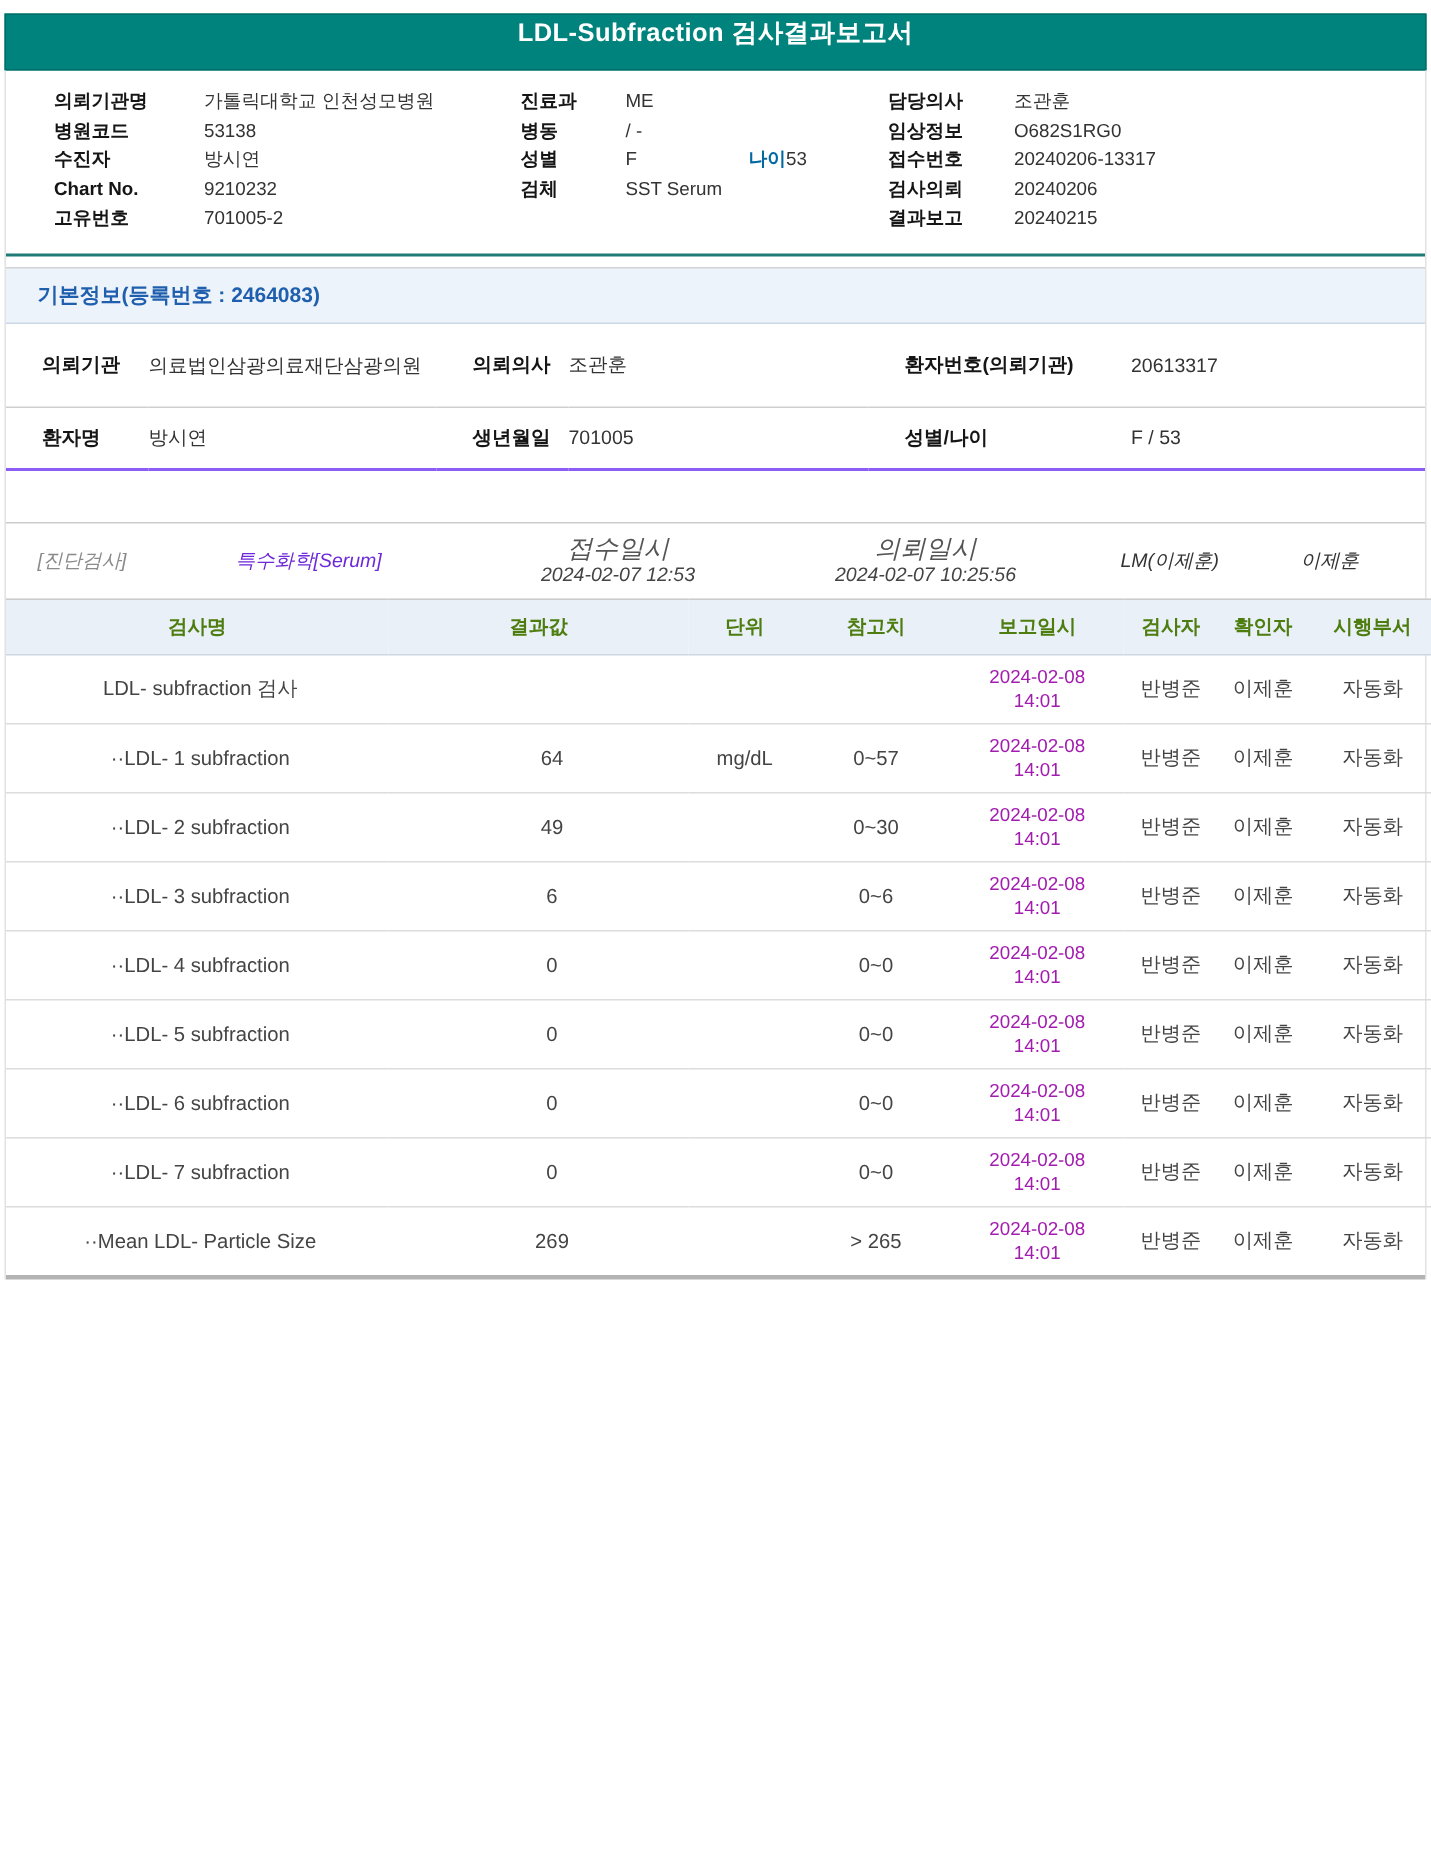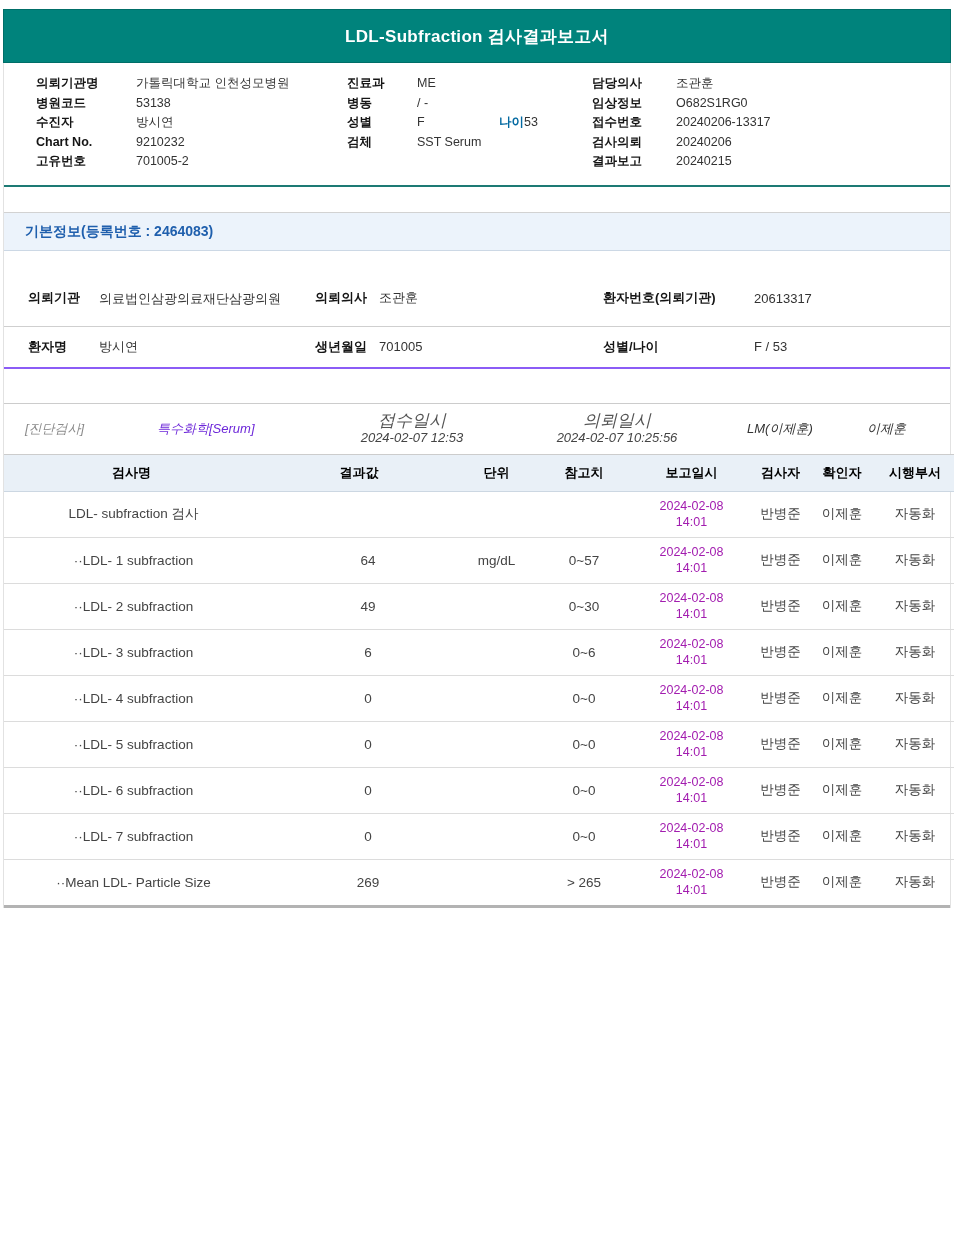--- a/index.html
+++ b/index.html
@@ -6,22 +6,22 @@
   html, body { background: #ffffff; }
   body {
     width: 954px; min-height: 1240px;
     font-family: "Liberation Sans", "DejaVu Sans", sans-serif;
     color: #333;
   }
   .page { padding: 9px 3px 0 3px; }
 
   
   .title-bar {
-    background: #00837C; height: 54px;
-    display: flex; align-items: center; justify-content: center;
+    background: #00837C; height: 38px;
+    display: flex; align-items: flex-start; justify-content: center;
     border: 1px solid #006e68;
   }
   .title-bar h1 { color: #fff; font-size: 17px; font-weight: bold; letter-spacing: .3px; }
 
   .frame { border-left: 1px solid #e2e2e2; border-right: 1px solid #e2e2e2; }
 
   
   .hdr { display: flex; padding: 11px 0 13px 32px; }
   .hdr-col1 { width: 311px; }
   .hdr-col2 { width: 245px; }
@@ -32,29 +32,29 @@
   .hdr-col2 .hlabel { width: 70px; }
   .hdr-col3 .hlabel { width: 84px; }
   .hvalue { color: #333; }
   .hv-sex { width: 60px; }
   .hl-age { font-weight: 700; color: #0369a1; width: 47px; text-align: right; }
 
   .teal-rule { height: 2px; background: #1d7a74; }
 
   
   .section-bar {
-    background: #ECF3FB; margin-top: 25px;
+    background: #ECF3FB; margin-top: 7px;
     border-top: 1px solid #d2d2d2; border-bottom: 1px solid #ccd8e5;
     padding: 9px 0 9px 21px;
   }
   .section-bar span { color: #1F5FAD; font-weight: 700; font-size: 14px; }
 
   .binfo { display: grid; grid-template-columns: 95px 192px 88px 200px 175px 1fr; }
   .binfo .cell { display: flex; align-items: center; font-size: 13px; border-bottom: 1px solid #cfcfcf; }
-  .binfo .r1 { min-height: 56px; margin-top: 20px; }
+  .binfo .r1 { min-height: 56px; }
   .binfo .r2 { min-height: 42px; border-bottom: 2px solid #8b5cf6; }
   .blabel { font-weight: 700; color: #151515; padding-left: 24px; }
   .bvalue { color: #333; }
   .bv-wrap { word-break: break-all; line-height: 17px; padding-right: 8px; }
 
   .spacer { height: 34px; }
 
   
   .tmeta { display: flex; align-items: center; border-top: 1px solid #cccccc; height: 51px; font-size: 13px; font-style: italic; }
   .tm-cat { width: 153px; padding-left: 21px; color: #8a8a8a; }
@@ -63,21 +63,21 @@
   .tm-block .l { font-size: 17px; color: #555; }
   .tm-block .t { font-size: 13px; color: #444; }
   .tm-req { width: 210px; }
   .tm-lm { width: 115px; padding-left: 25px; color: #333; }
   .tm-conf { flex: 1; padding-left: 30px; color: #333; }
 
   
   .results-wrap { border-bottom: 3px solid #b3b3b3; }
   table.results { width: 100%; border-collapse: collapse; table-layout: fixed; }
   table.results thead th {
-    background: #E9F0F7; color: #000000; font-size: 13px; font-weight: 700;
+    background: #E9F0F7; color: #4d7c0f; font-size: 13px; font-weight: 700;
     height: 37px; border-top: 1px solid #cccccc; border-bottom: 1px solid #ccd7e2;
     text-align: center;
   }
   table.results tbody td {
     height: 46px; border-bottom: 1px solid #dcdcdc;
     font-size: 13.5px; color: #444; text-align: center; vertical-align: middle;
   }
   table.results tbody tr:last-child td { border-bottom: none; }
   td.c-name { text-align: left; padding-left: 4px; color: #4a4a4a; }
   td.c-result { text-align: left; padding-left: 18px; }

